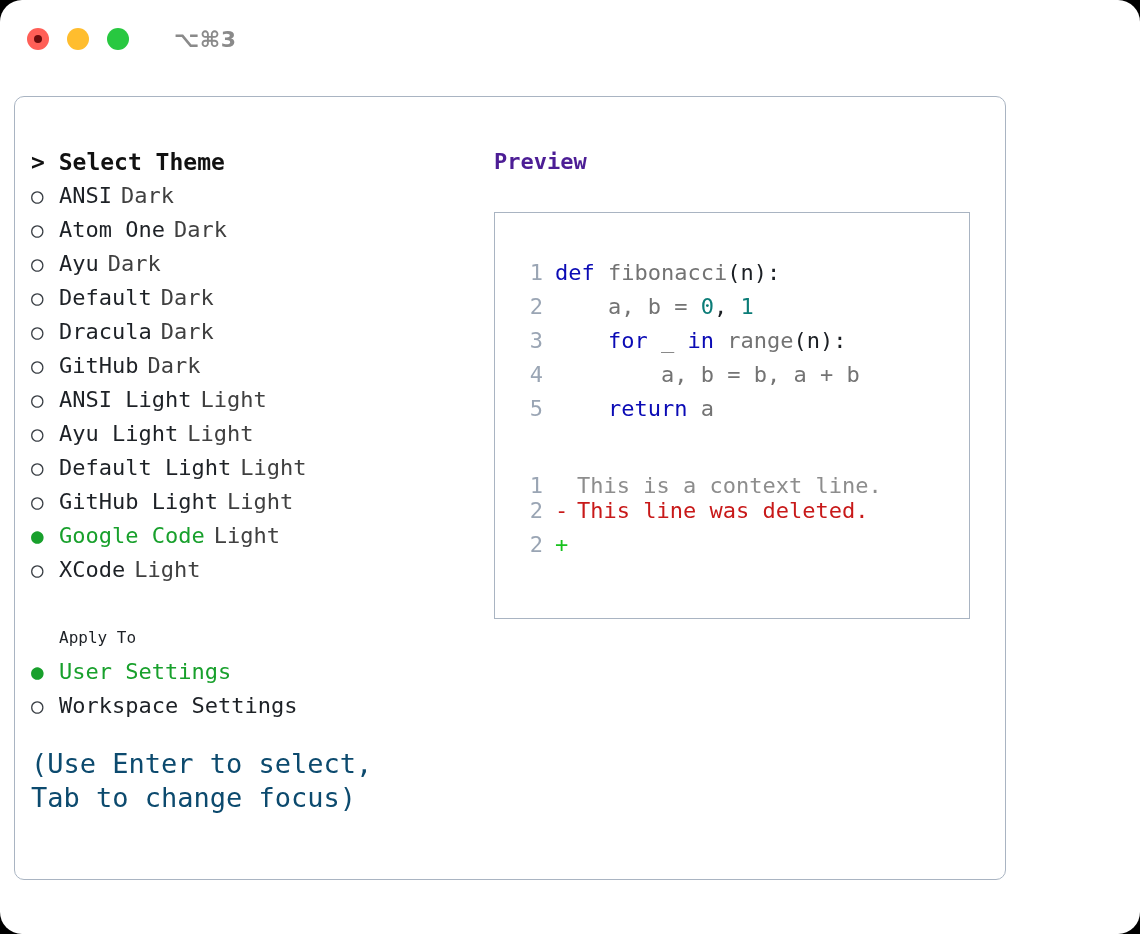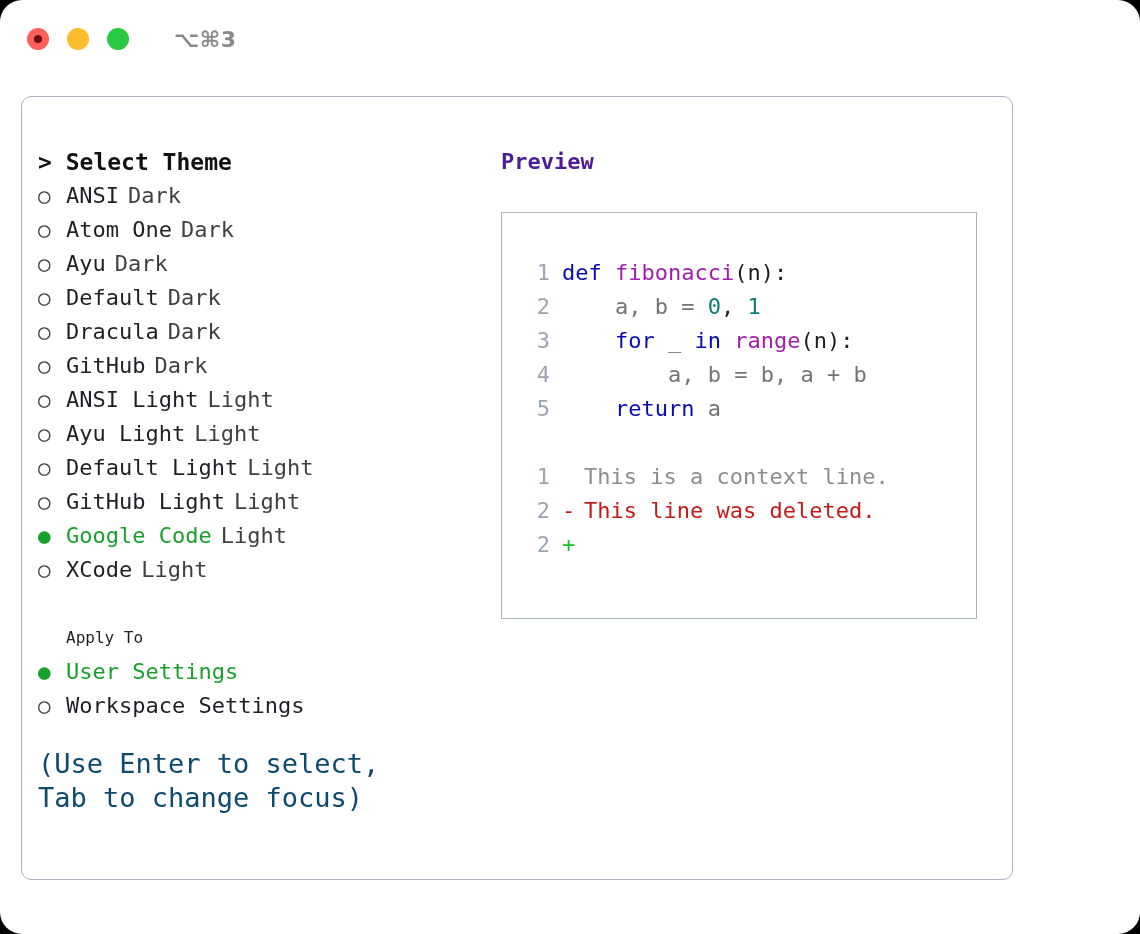--- a/index.html
+++ b/index.html
@@ -63,21 +63,21 @@
     font-family: "DejaVu Sans", "Liberation Sans", sans-serif;
     font-size: 22px;
     font-weight: 700;
     color: #8a8a8a;
     letter-spacing: 0.5px;
   }
 
   
   .frame {
     position: absolute;
-    left: 21px;
+    left: 14px;
     top: 96px;
     width: 992px;
     height: 784px;
     border: 1.6px solid #a9b4c2;
     border-radius: 10px;
     box-sizing: border-box;
     background: #ffffff;
   }
 
   .columns {
@@ -191,27 +191,27 @@
     margin-right: 12px;
   }
   .gutter-sign {
     width: 22px;
     flex: 0 0 22px;
     text-align: left;
   }
   .code-text { white-space: pre; }
 
   .tok-kw   { color: #0b0bb5; }
-  .tok-fn   { color: #a21caf; }
+  .tok-fn   { color: #737373; }
   .tok-num  { color: #0b7c77; }
   .tok-id   { color: #737373; }
   .tok-pn   { color: #1b1f24; }
 
   .diff-gap { height: 34px; }
-  .diff-ctx  .code-text, .diff-ctx  .gutter-sign { color: #8d8d8d; }
+  .diff-ctx  .code-text, .diff-ctx  .gutter-sign { color: #8d8d8d; margin-top: 9px; }
   .diff-del  .code-text, .diff-del  .gutter-sign { color: #c81919; }
   .diff-add  .code-text, .diff-add  .gutter-sign { color: #18c21e; }
 </style>
 </head>
 <body>
 
 <div class="window">
 
   <div class="titlebar">
     <div class="traffic">

